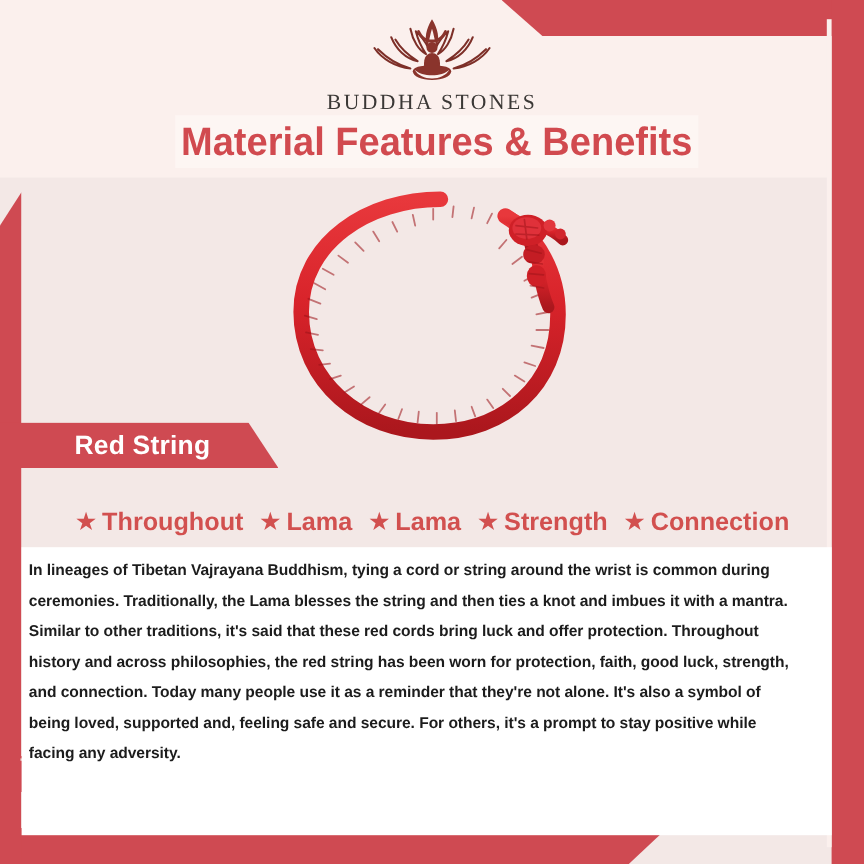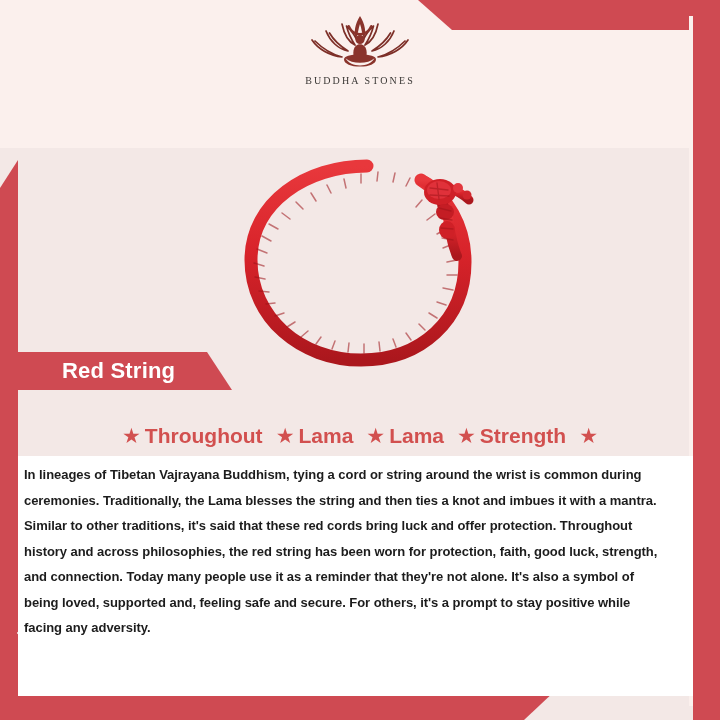--- a/index.html
+++ b/index.html
@@ -88,21 +88,21 @@
     width: 720px;
     display: flex;
     flex-direction: column;
     align-items: center;
     justify-content: flex-start;
   }
   .logo-mark { width: 112px; height: 58px; display: block; }
   .logo-word {
     margin-top: 3px;
     font-family: "Liberation Serif", serif;
-    font-size: 10px;
+    font-size: 18px;
     letter-spacing: 2.1px;
     color: #3b3836;
     font-weight: 400;
   }
 
   
   .title-band {
     position: absolute;
     left: 146px; top: 96px;
     width: 436px; height: 44px;
@@ -245,20 +245,23 @@
           <path d="M56 30.2 C52.6 30.2 50.3 32.6 49.6 36.2 C49 39.4 49.4 42.4 50.2 44.6 L61.8 44.6 C62.6 42.4 63 39.4 62.4 36.2 C61.7 32.6 59.4 30.2 56 30.2 Z"></path>
 
           <path d="M40 45.4 C40 42.2 46 40.4 56 40.4 C66 40.4 72 42.2 72 45.4 C72 49.6 65 52.6 56 52.6 C47 52.6 40 49.6 40 45.4 Z"></path>
           <path d="M41.5 44.2 C45 47.4 50 48.8 56 48.8 C62 48.8 67 47.4 70.5 44.2 C67.5 49.2 62.2 51.4 56 51.4 C49.8 51.4 44.5 49.2 41.5 44.2 Z" fill="#fbf0ed"></path>
         </g>
       </svg>
     </span>
     <span class="logo-word">BUDDHA STONES</span>
   </div>
 
+  <div class="title-band">
+    <span class="title-text">Material Features &amp; Benefits</span>
+  </div>
 
   <div class="photo-area">
     <span>
       <svg width="270" height="222" viewBox="0 0 270 222" xmlns="http://www.w3.org/2000/svg">
         <defs>
           <linearGradient id="cordg" x1="0" y1="0" x2="0" y2="1">
             <stop offset="0" stop-color="#e8383c"></stop>
             <stop offset="0.45" stop-color="#d8232a"></stop>
             <stop offset="1" stop-color="#ab171d"></stop>
           </linearGradient>
@@ -345,20 +348,21 @@
     <span class="kw">
       <span class="star">★</span>
       <span class="kw-label">Lama</span>
     </span>
     <span class="kw">
       <span class="star">★</span>
       <span class="kw-label">Strength</span>
     </span>
     <span class="kw">
       <span class="star">★</span>
+      <span class="kw-label">Connection</span>
     </span>
   </div>
 
   <div class="desc-box">
     <p class="desc-text">In lineages of Tibetan Vajrayana Buddhism, tying a cord or string around the wrist is common during ceremonies. Traditionally, the Lama blesses the string and then ties a knot and imbues it with a mantra. Similar to other traditions, it's said that these red cords bring luck and offer protection. Throughout history and across philosophies, the red string has been worn for protection, faith, good luck, strength, and connection. Today many people use it as a reminder that they're not alone. It's also a symbol of being loved, supported and, feeling safe and secure. For others, it's a prompt to stay positive while facing any adversity.</p>
   </div>
 
 </div>
 
 </body></html>

